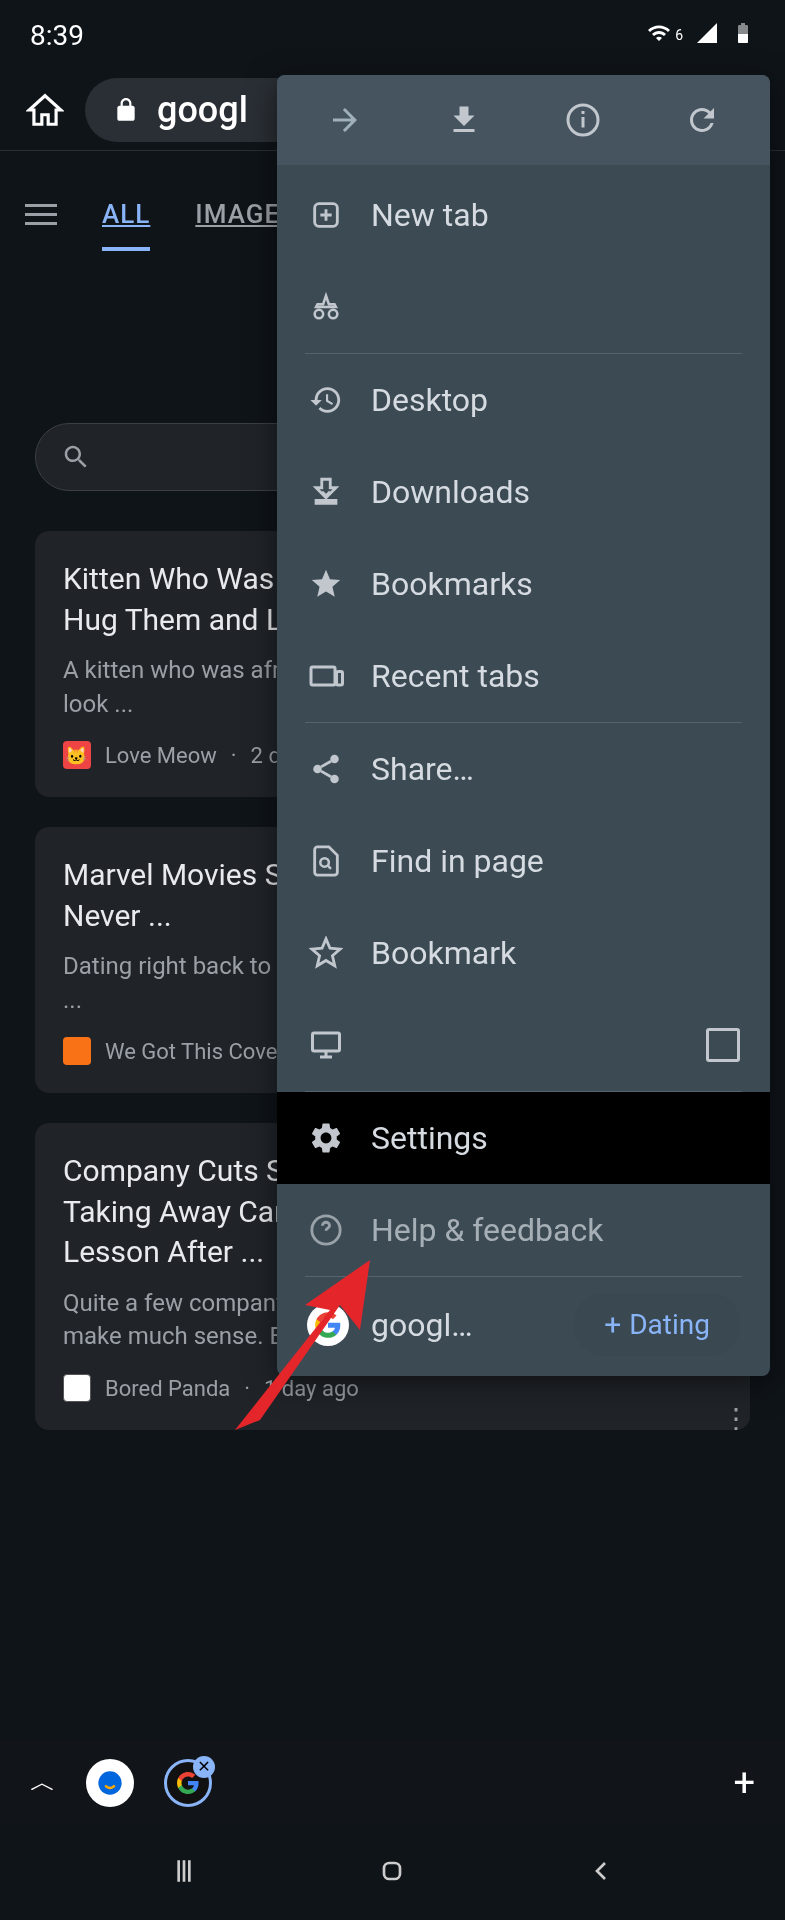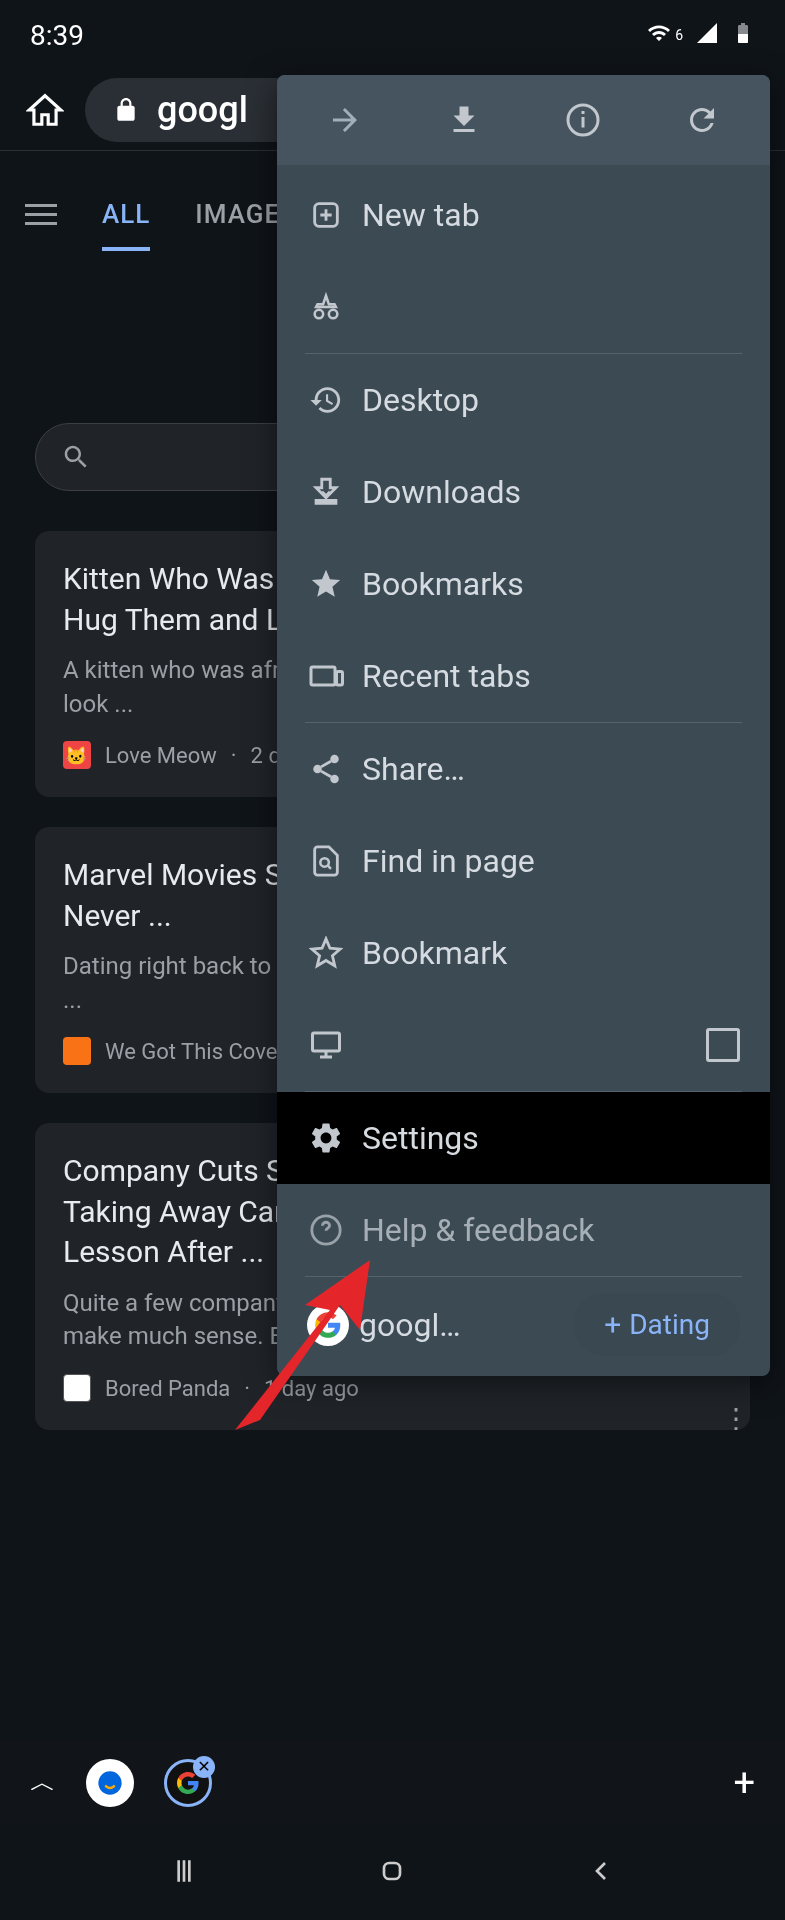--- a/index.html
+++ b/index.html
@@ -62,21 +62,21 @@
     display: flex;
     align-items: center;
     height: 78px;
     padding: 0 25px;
     gap: 45px;
     font-size: 26px;
     font-weight: 500;
   }
   .hamburger { display:flex; flex-direction:column; gap:6px; }
   .hamburger span { width:32px; height:3px; background:#9aa0a6; }
-  .tab { color:#9aa0a6; letter-spacing:1px; }
+  .tab { color:#9aa0a6; letter-spacing:1px;text-decoration:underline; }
   .tab.active { color:#8ab4f8; border-bottom:4px solid #8ab4f8; padding-bottom:18px; margin-top:22px; }
   
   .google-logo-area {
     height:150px; display:flex; align-items:center; justify-content:center;
     font-size:60px; font-weight:500; color:#fff;
   }
   
   .search-pill {
     margin: 20px 35px 40px;
     height: 68px;
@@ -124,34 +124,34 @@
     background: #45545f;
     padding: 0 8px;
   }
   .menu-icon-row .icon-btn { width:44px; height:44px; display:flex; align-items:center; justify-content:center; }
   .menu-list { padding: 4px 0; }
   .menu-item {
     display:flex;
     align-items:center;
     height: 92px;
     padding: 0 30px;
-    gap: 17px;
+    gap: 26px;
     font-size: 32px;
     color: #d5dbe0;
     white-space: nowrap;
     overflow: hidden;
   }
   .menu-item.highlighted { background: #000000; }
   .menu-item .mi-icon { width:38px; height:38px; display:flex; align-items:center; justify-content:center; flex-shrink:0; }
   .menu-sep { height:1px; background:#55636d; margin:0 28px; }
   .desktop-check {
     margin-left:auto; width:34px; height:34px; border:3px solid #c1c7cd; border-radius:3px;
   }
   .follow-row {
-    display:flex; align-items:center; height:95px; padding:0 30px; gap:10px;
+    display:flex; align-items:center; height:95px; padding:0 30px; gap:22px;
   }
   .google-g {
     width:42px; height:42px; border-radius:50%; background:#fff;
     display:flex; align-items:center; justify-content:center;
     font-weight:bold; font-size:28px;
   }
   .follow-btn {
     margin-left:auto;
     background:#3a4852;
     border-radius:30px;

